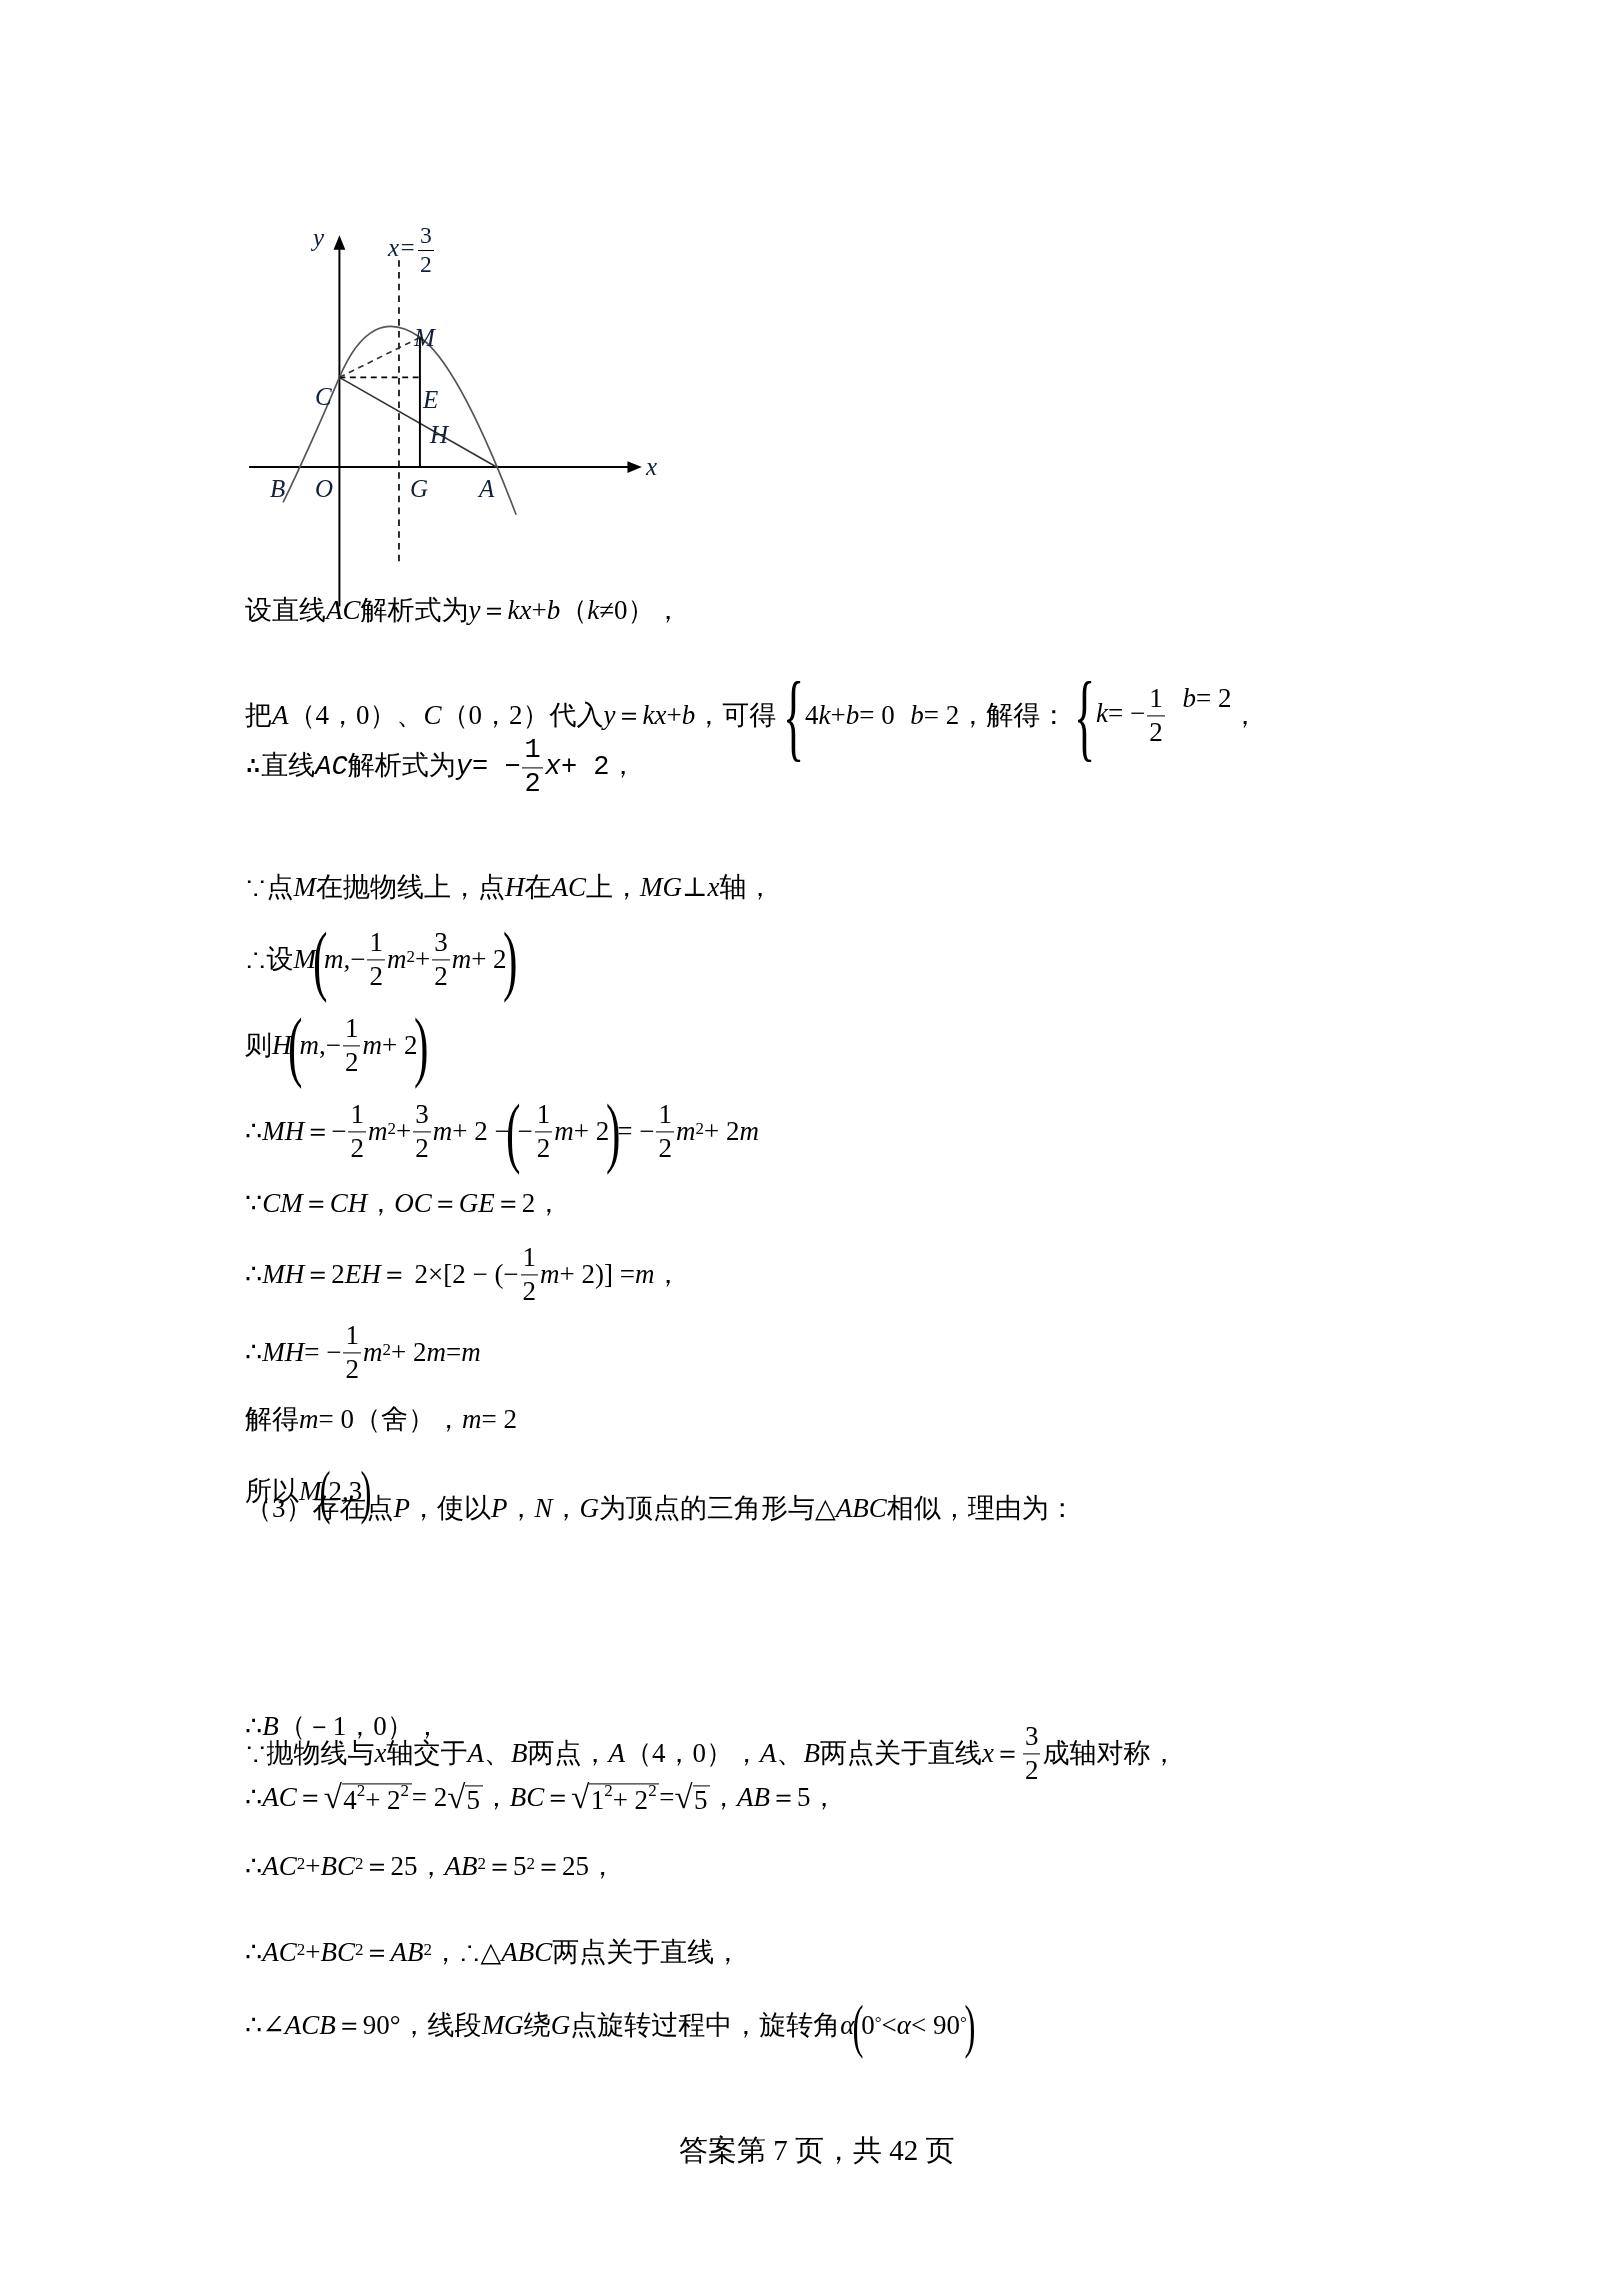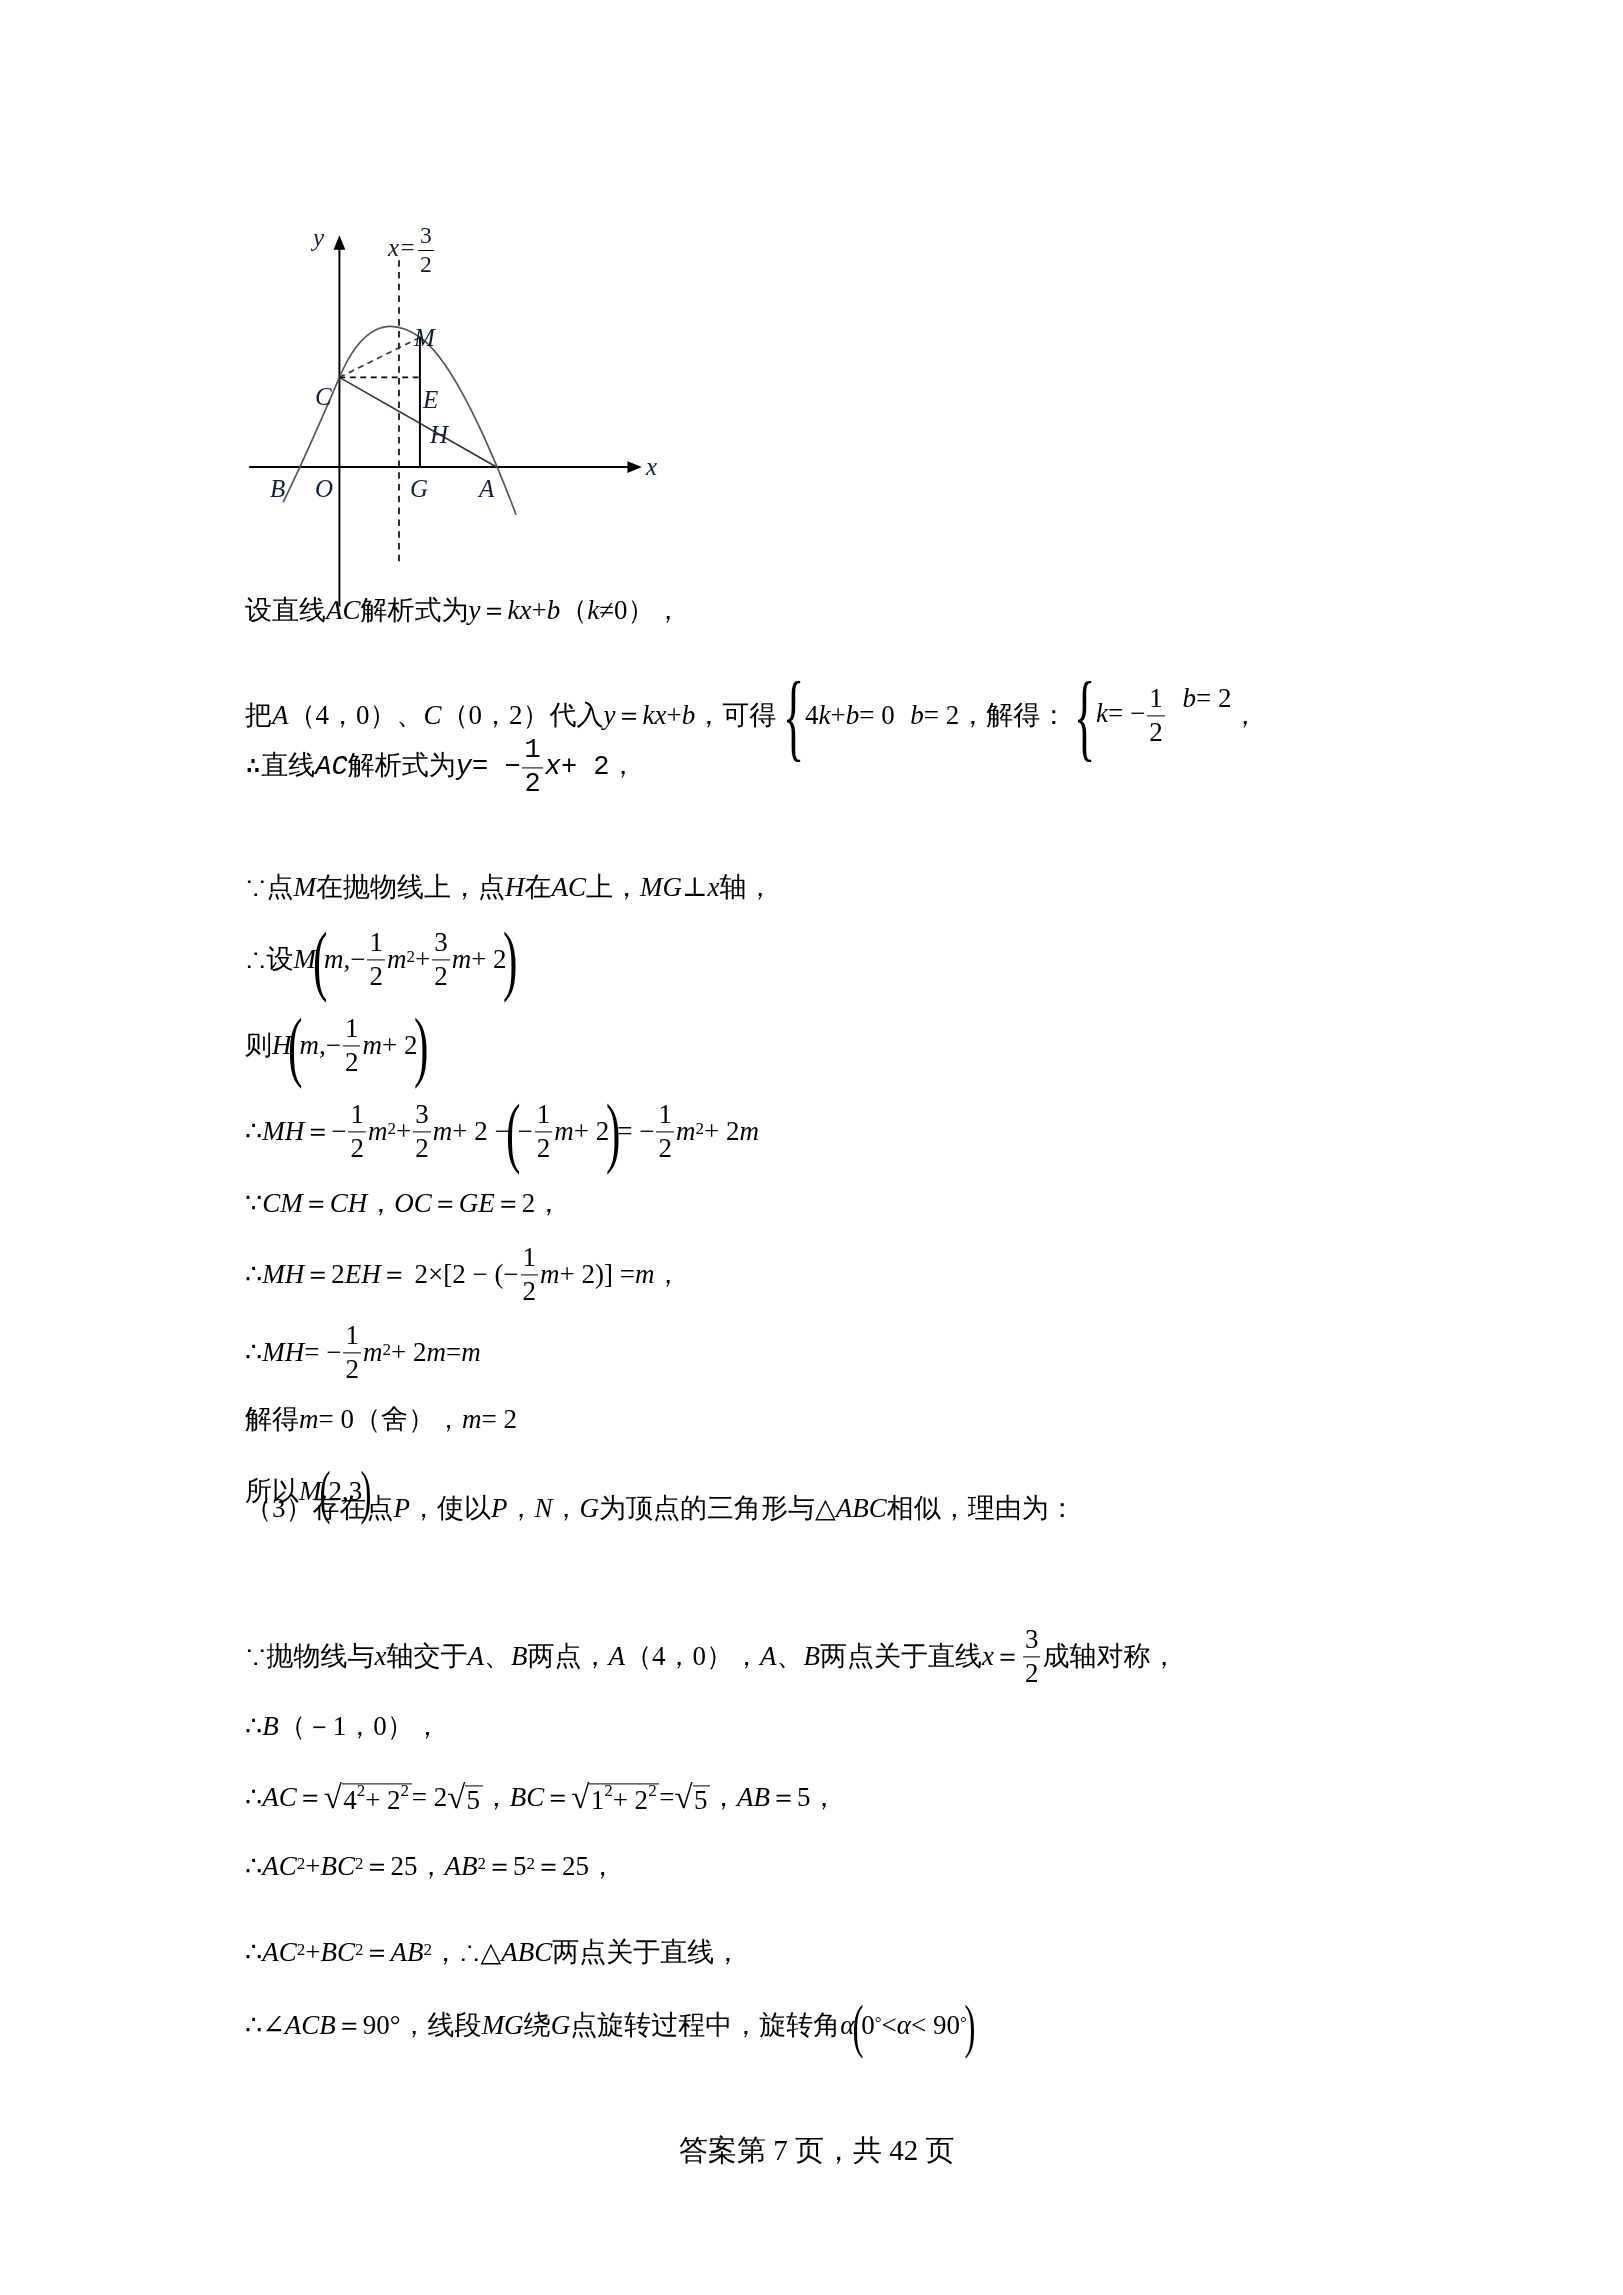--- a/index.html
+++ b/index.html
@@ -278,21 +278,21 @@
         <span class="seg">，使以 </span>
         <span class="seg i">P</span>
         <span class="seg">，</span>
         <span class="seg i">N</span>
         <span class="seg">，</span>
         <span class="seg i">G</span>
         <span class="seg"> 为顶点的三角形与△</span>
         <span class="seg i">ABC</span>
         <span class="seg"> 相似，理由为：</span>
       </div>
-      <div class="line" style="top: 1657px; font-family: Liberation Serif, serif;">
+      <div class="line" style="top: 1754px; font-family: Liberation Serif, serif;">
         <span class="seg">∵抛物线与 </span>
         <span class="seg i">x</span>
         <span class="seg"> 轴交于 </span>
         <span class="seg i">A</span>
         <span class="seg">、</span>
         <span class="seg i">B</span>
         <span class="seg"> 两点，</span>
         <span class="seg i">A</span>
         <span class="seg">（4，0），</span>
         <span class="seg i">A</span>

